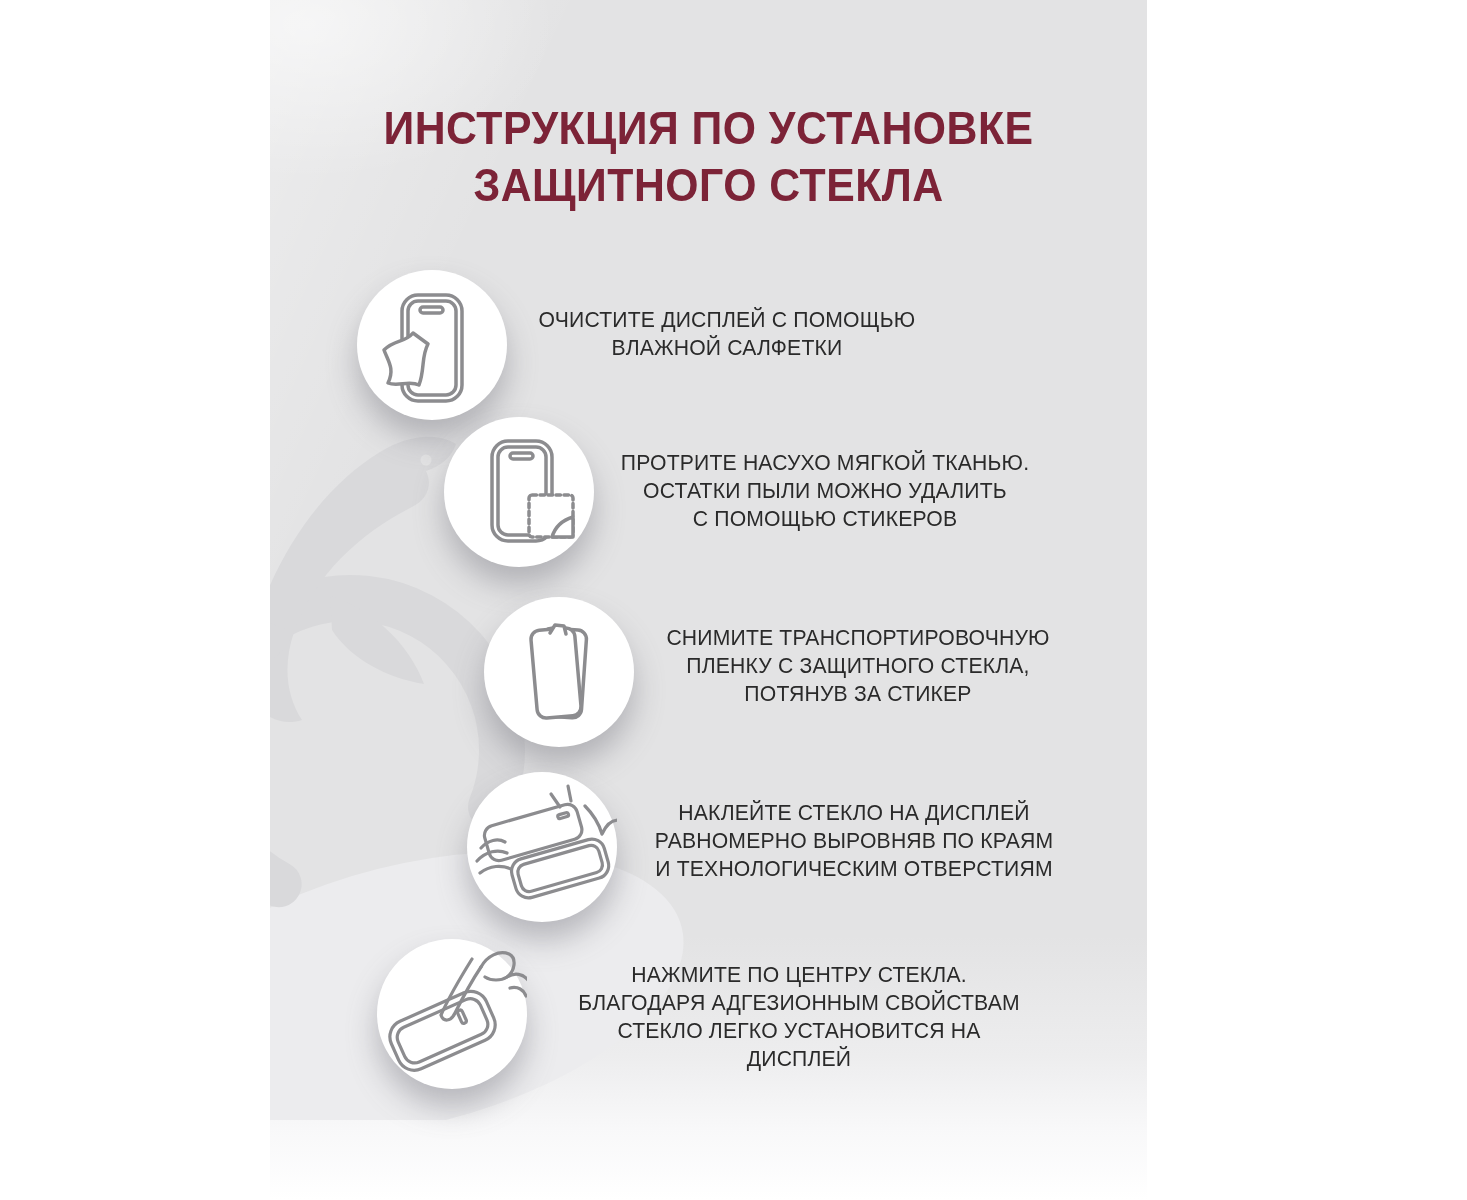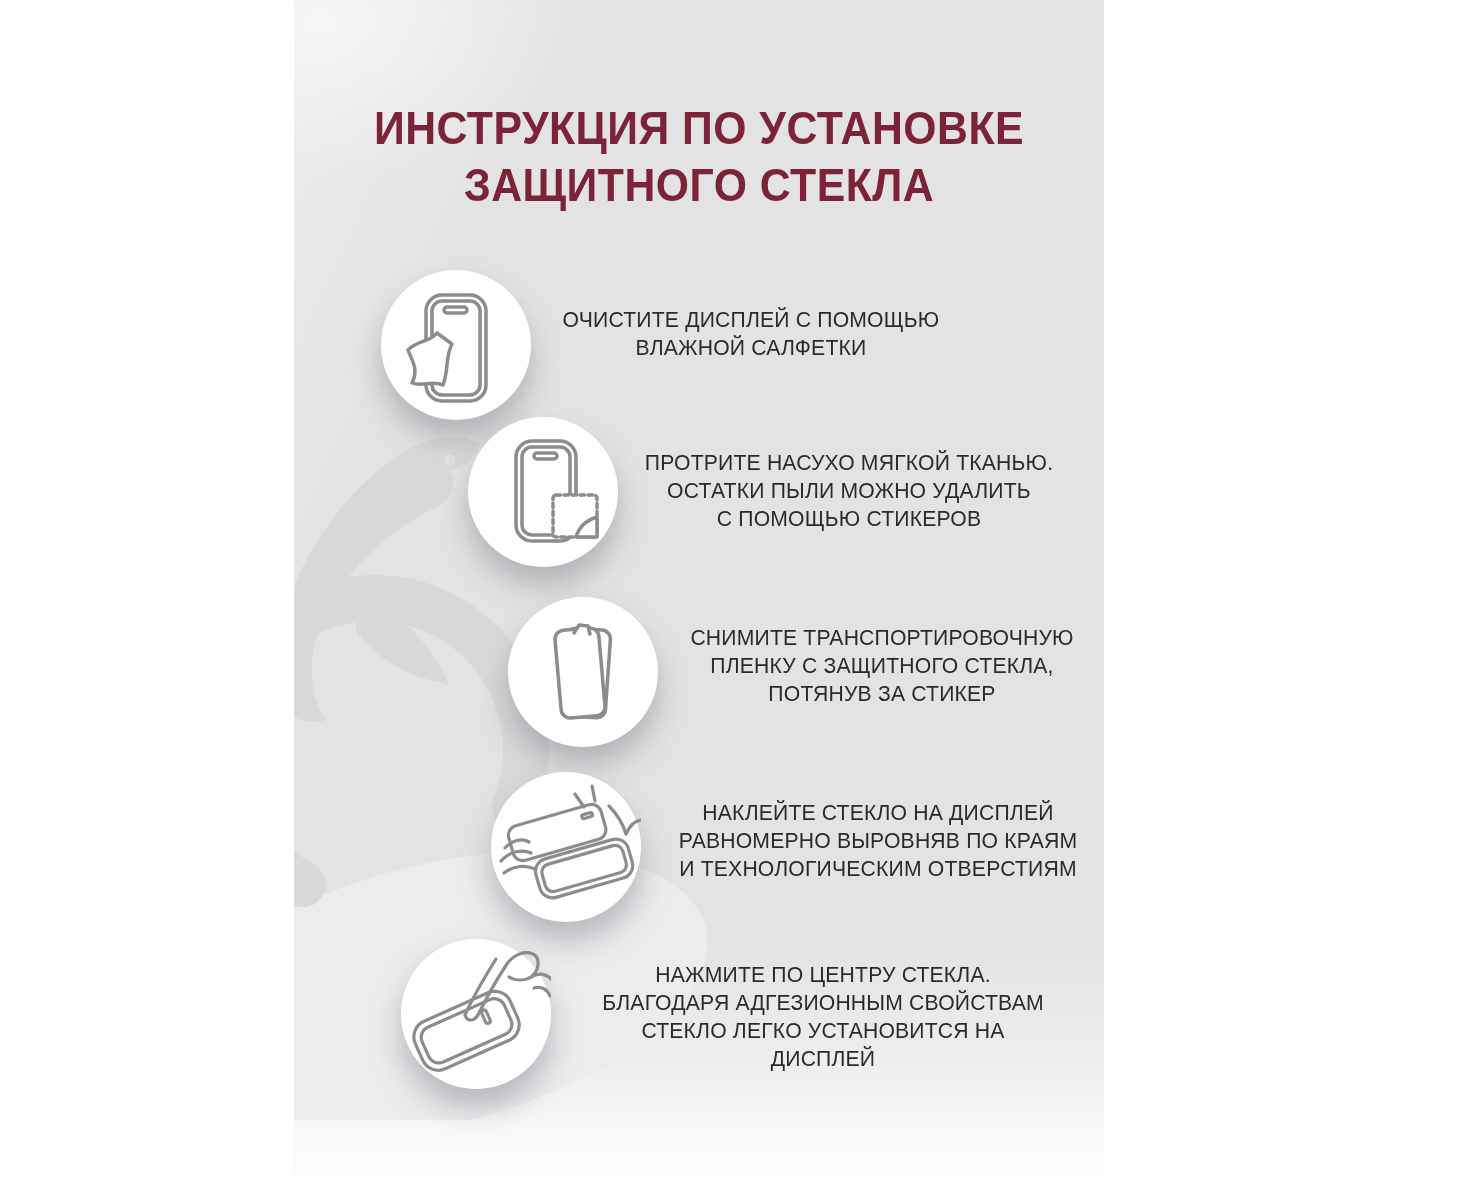--- a/index.html
+++ b/index.html
@@ -1,21 +1,21 @@
 <!DOCTYPE html>
 <html><head>
 <meta charset="utf-8">
 <style>
   html,body{margin:0;padding:0;background:#ffffff;}
   .stage{
     position:relative;width:1467px;height:1200px;background:#ffffff;overflow:hidden;
     font-family:"Liberation Sans", sans-serif;
   }
   .panel{
-    position:absolute;left:294px;top:0;width:810px;height:1200px;overflow:hidden;
+    position:absolute;left:270px;top:0;width:877px;height:1200px;overflow:hidden;
     background:linear-gradient(180deg,#e3e3e4 0%,#e3e3e4 78%,#ededee 88%,#f8f8f9 94%,#ffffff 100%);
   }
   .panel::before{
     content:"";position:absolute;inset:0;
     background:
       radial-gradient(420px 260px at 4% 2%, rgba(255,255,255,0.55), rgba(255,255,255,0) 60%),
       linear-gradient(115deg, rgba(255,255,255,0.35) 0%, rgba(255,255,255,0) 22%);
     pointer-events:none;
   }
   .watermark{position:absolute;left:-20px;top:420px;pointer-events:none;}

